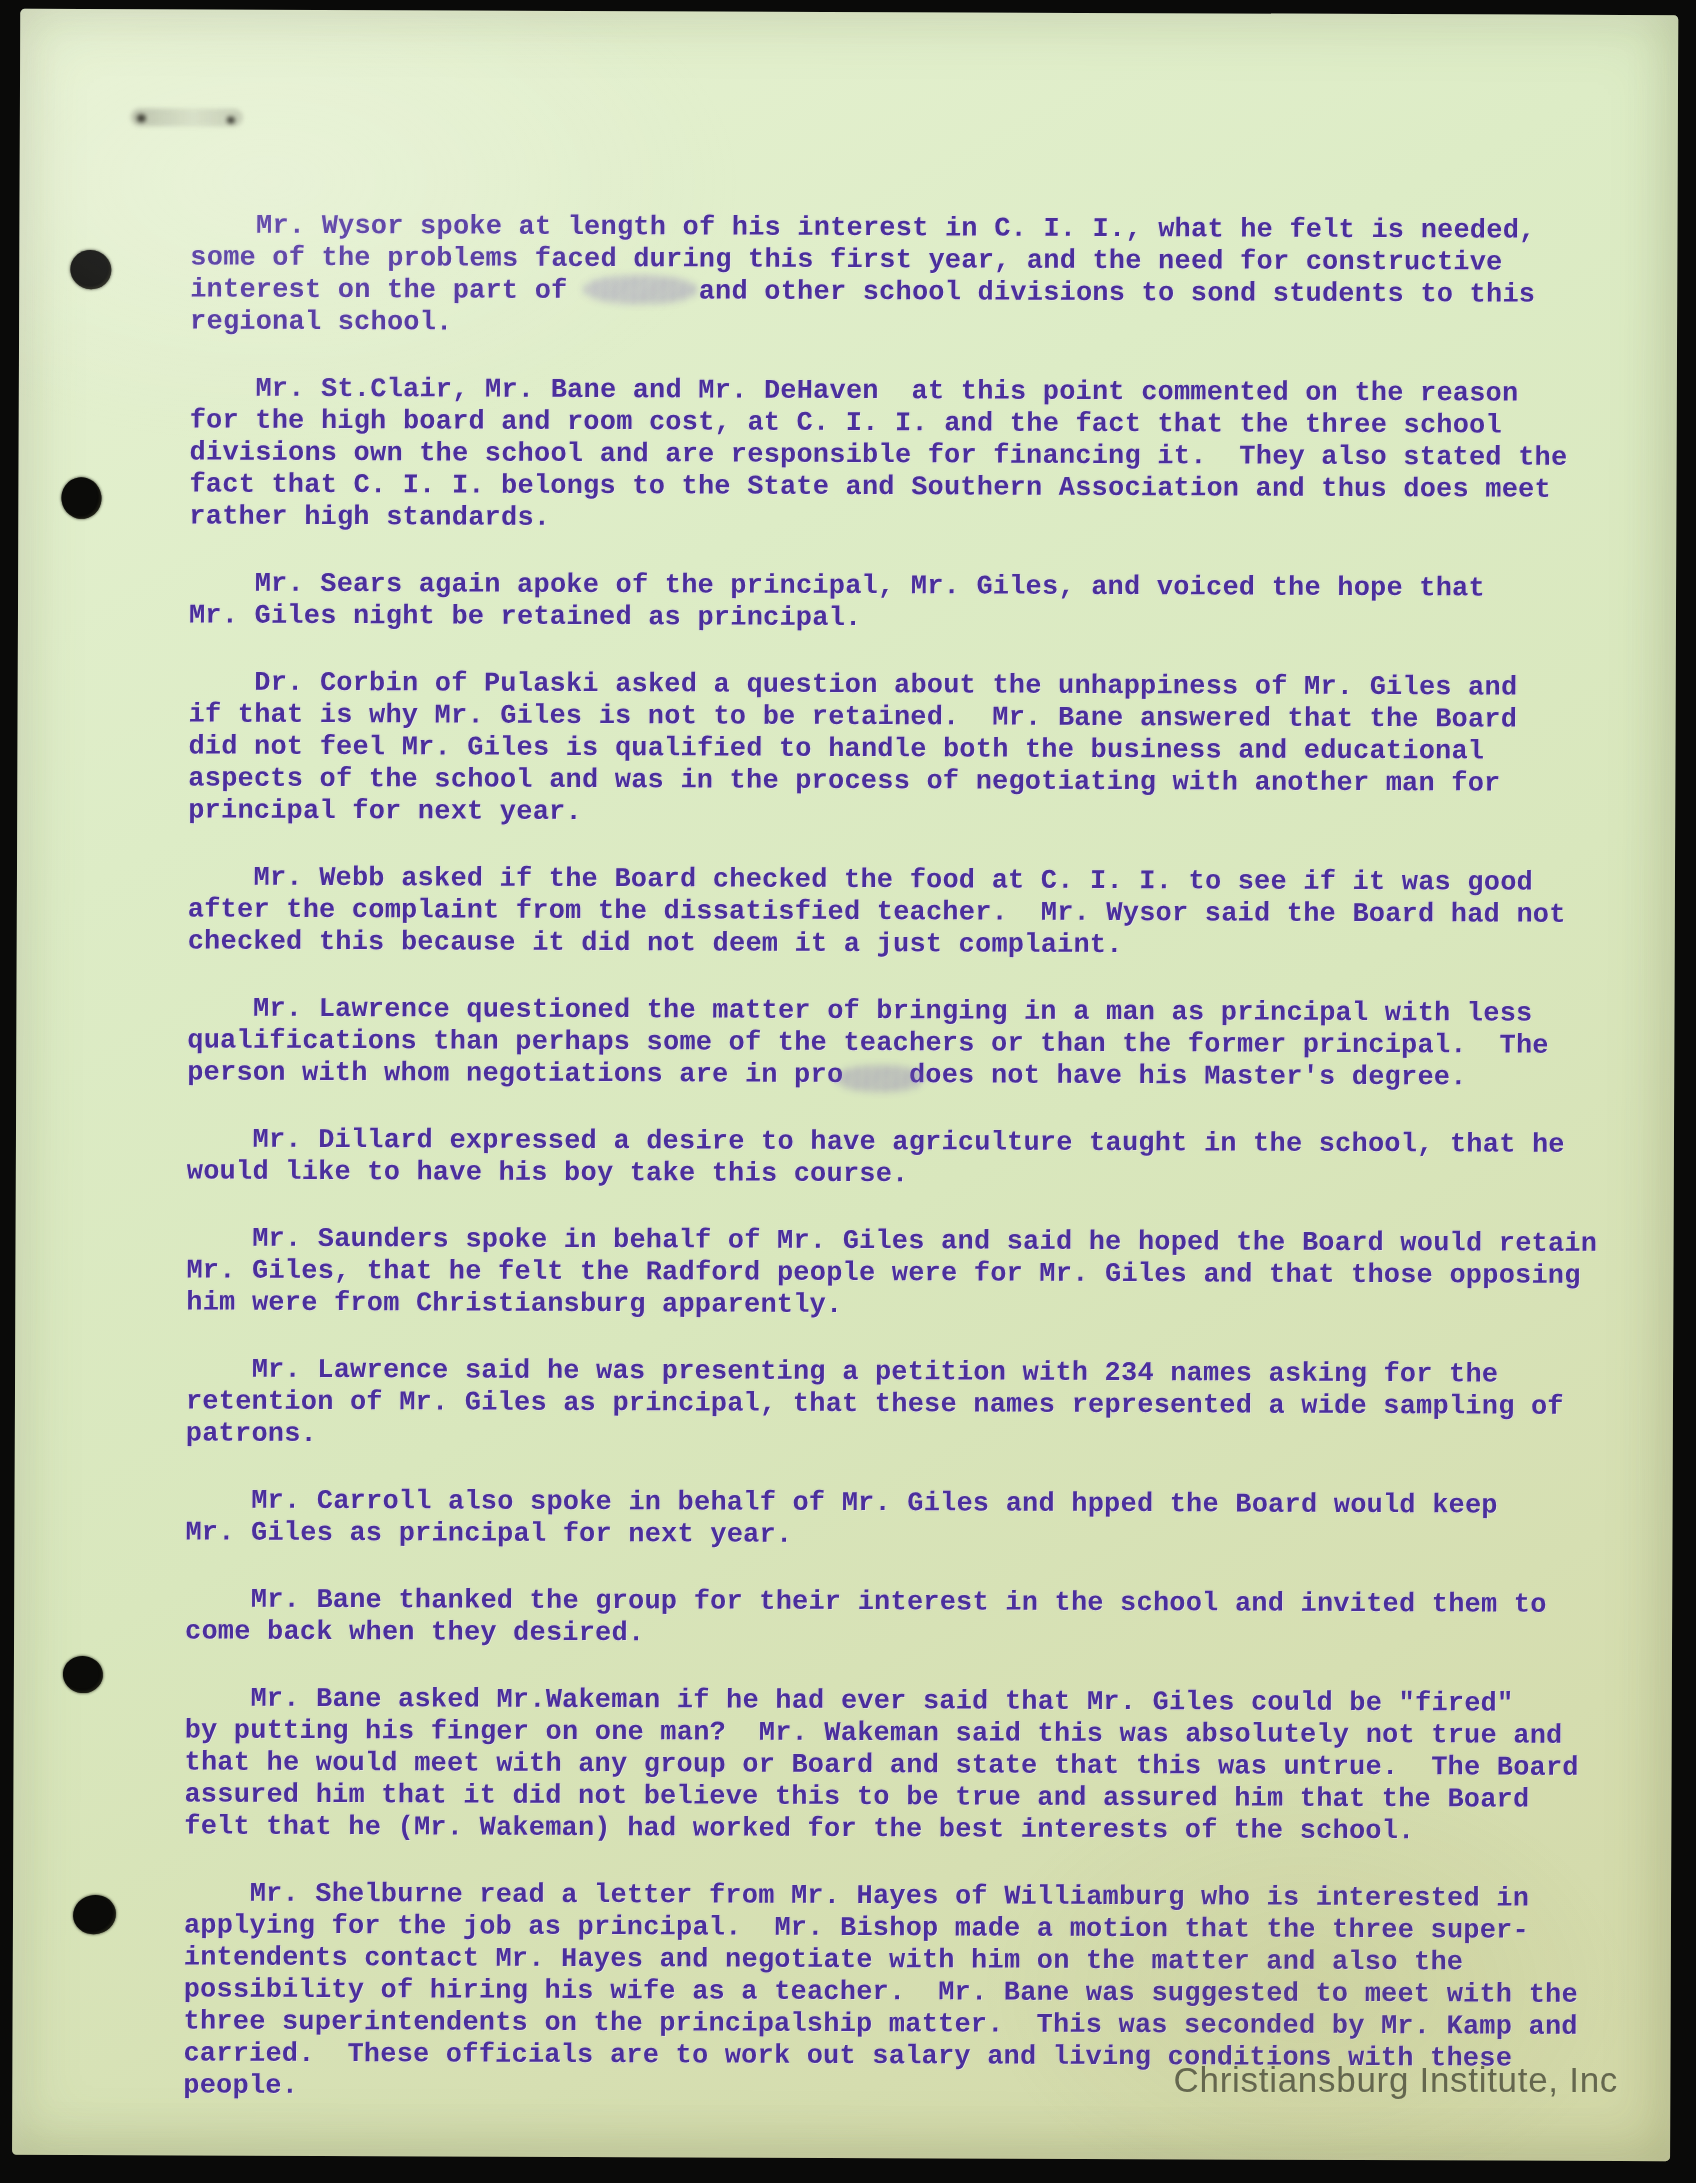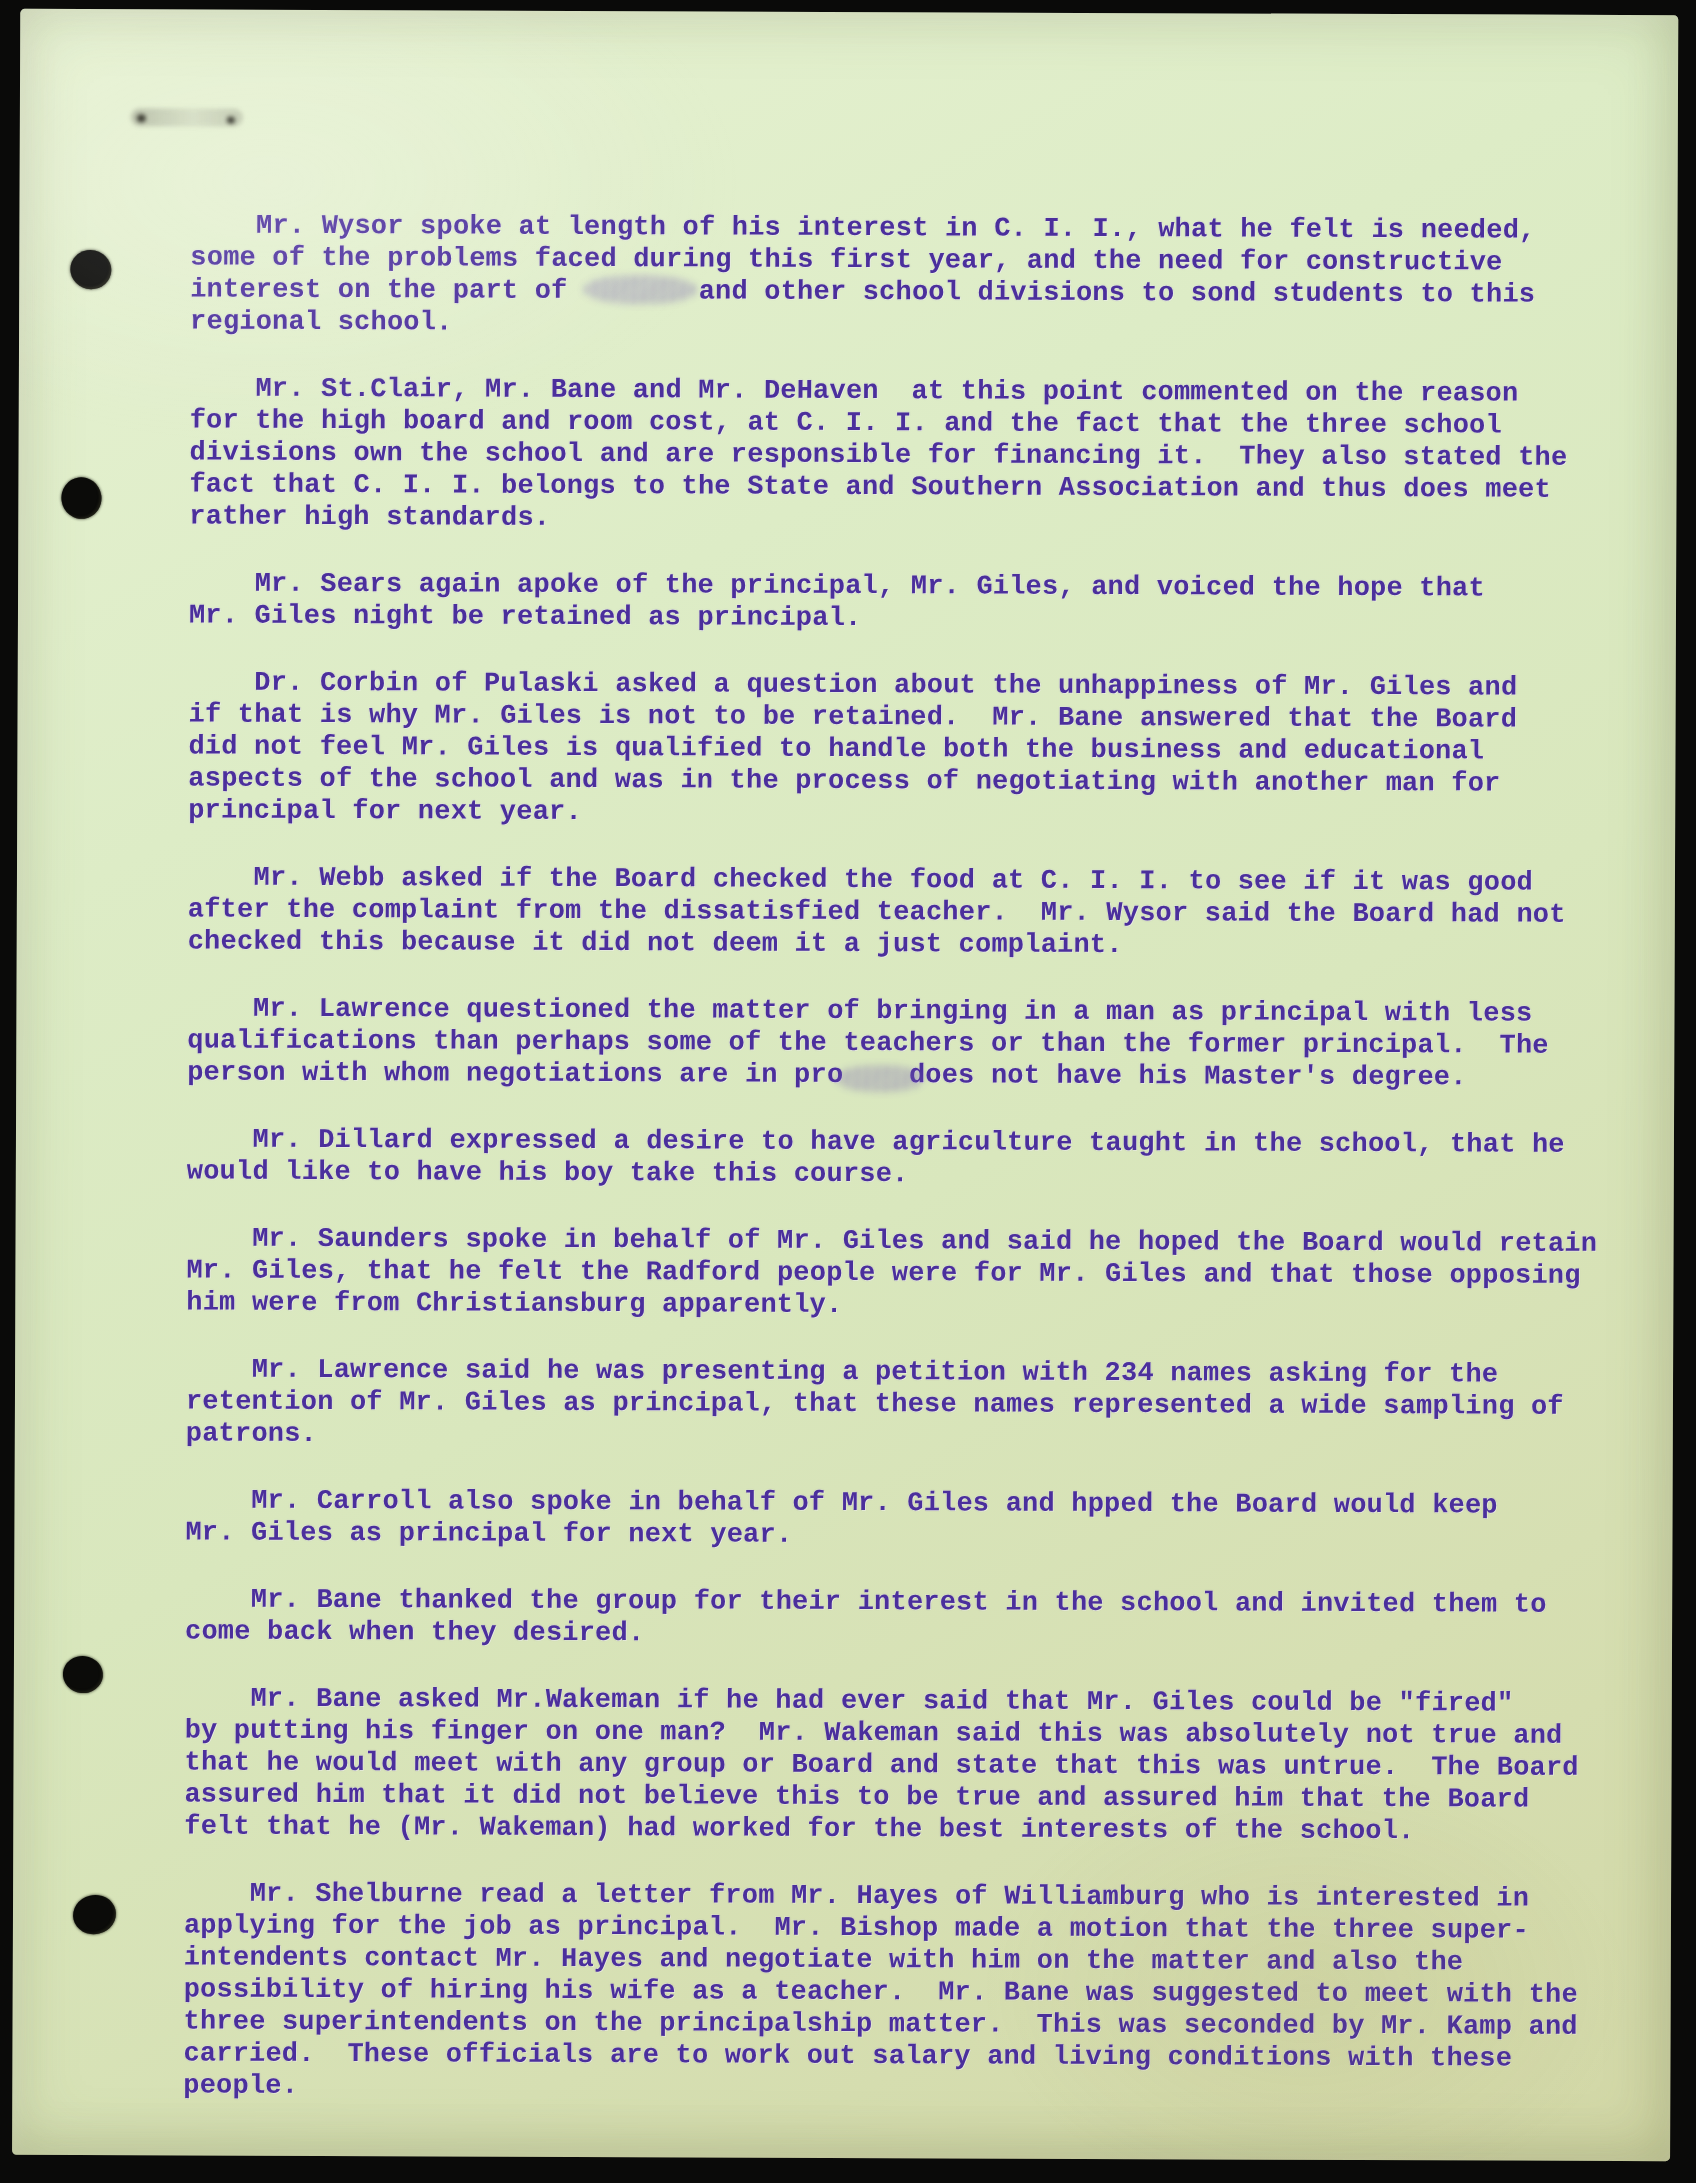--- a/index.html
+++ b/index.html
@@ -163,14 +163,15 @@
 intendents contact Mr. Hayes and negotiate with him on the matter and also the
 possibility of hiring his wife as a teacher.  Mr. Bane was suggested to meet with the
 three superintendents on the principalship matter.  This was seconded by Mr. Kamp and
 carried.  These officials are to work out salary and living conditions with these
 people.</p></div>
 
     <div class="smudge smudge-1"></div>
     <div class="smudge smudge-2"></div>
   </div>
 
+  <div class="watermark">Christiansburg Institute, Inc</div>
 </div>
 
 
 </body></html>

